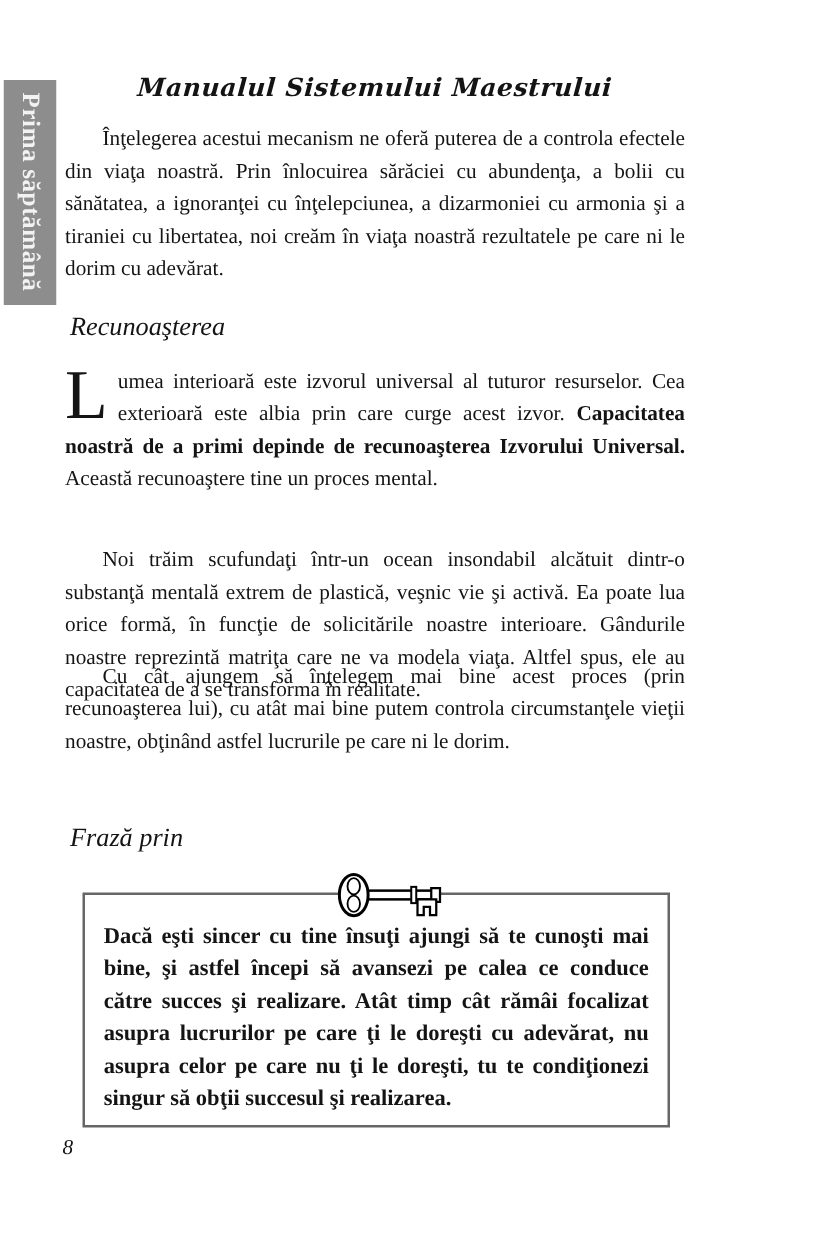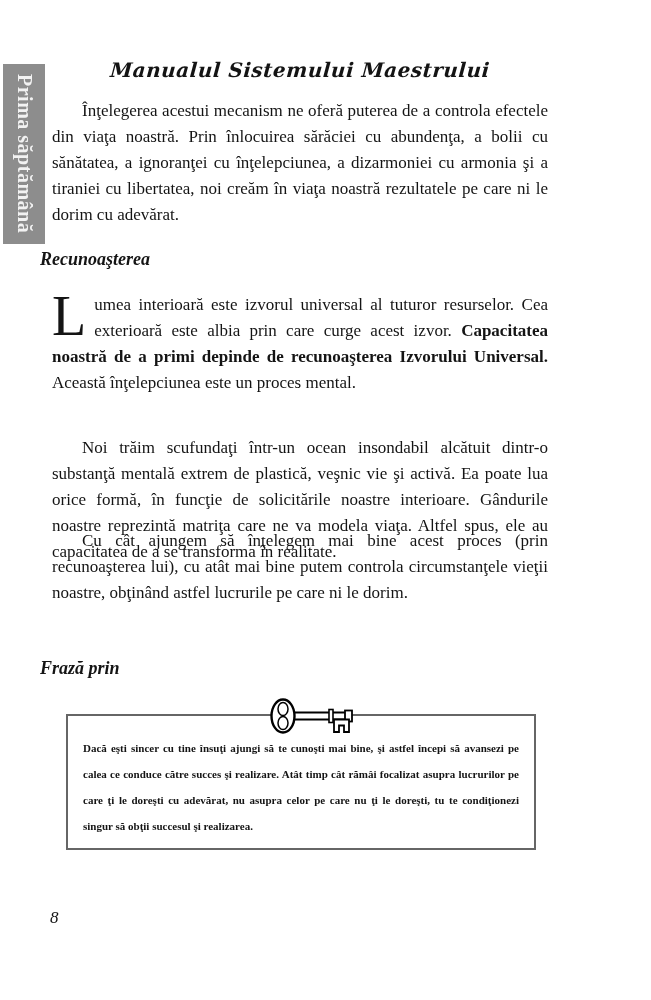--- a/index.html
+++ b/index.html
@@ -24,32 +24,32 @@
     text-align:center; font-style:italic; font-weight:bold; font-size:20px;
     font-family:"DejaVu Serif", serif; letter-spacing:0.5px;
     transform:skewX(-4deg);
   }
   .bodytext {
     position:absolute; left:52px; width:496px;
     font-size:17px; line-height:26px; text-align:justify; margin:0;font-family:Liberation Serif, serif;
   }
   .indent { text-indent:30px; }
   .heading {
-    position:absolute; left:40px; margin:0;
-    font-style:italic; font-weight:bold; font-size:18px;
+    position:absolute; left:56px; margin:0;
+    font-style:italic; font-weight:normal; font-size:21px;
     font-family:"Liberation Serif", serif;
   }
   .dropcap {
     float:left; font-size:56px; line-height:42px;
     padding:3px 8px 0 0; font-weight:normal;
   }
   .keybox {
     position:absolute; left:66px; top:714px; width:470px; box-sizing:border-box;
     border:2px solid #666; padding:19px 15px 9px 15px;
-    font-weight:bold; font-size:11px; line-height:26px; text-align:justify;
+    font-weight:bold; font-size:18px; line-height:26px; text-align:justify;
   }
   .key-icon {
     position:absolute; top:0; left:calc(50% + 12px);
     transform:translate(-50%, -50%); line-height:0;
   }
   .pagenum {
     position:absolute; left:50px; top:908px;
     font-style:italic; font-size:17px;
   }
 </style>
@@ -61,21 +61,21 @@
   <div class="side-tab">
     <span>Prima săptămână</span>
   </div>
 
   <div class="running-head">Manualul Sistemului Maestrului</div>
 
   <p class="bodytext indent" style="top:98px;">Înţelegerea acestui mecanism ne oferă puterea de a controla efectele din viaţa noastră. Prin înlocuirea sărăciei cu abundenţa, a bolii cu sănătatea, a ignoranţei cu înţelepciunea, a dizarmoniei cu armonia şi a tiraniei cu libertatea, noi creăm în viaţa noastră rezultatele pe care ni le dorim cu adevărat.</p>
 
   <h2 class="heading" style="top:249px;">Recunoaşterea</h2>
 
-  <p class="bodytext" style="top:292px;"><span class="dropcap">L</span><span>umea interioară este izvorul universal al tuturor resurselor. Cea exterioară este albia prin care curge acest izvor. </span><b>Capacitatea noastră de a primi depinde de recunoaşterea Izvorului Universal.</b><span> Această înţelepciunea este un proces mental.</span></p>
+  <p class="bodytext" style="top:292px;"><span class="dropcap">L</span><span>umea interioară este izvorul universal al tuturor resurselor. Cea exterioară este albia prin care curge acest izvor. </span><b>Capacitatea noastră de a primi depinde de recunoaşterea Izvorului Universal.</b><span> Această recunoaştere tine un proces mental.</span></p>
 
   <p class="bodytext indent" style="top:402px;margin-top:33px;">Noi trăim scufundaţi într-un ocean insondabil alcătuit dintr-o substanţă mentală extrem de plastică, veşnic vie şi activă. Ea poate lua orice formă, în funcţie de solicitările noastre interioare. Gândurile noastre reprezintă matriţa care ne va modela viaţa. Altfel spus, ele au capacitatea de a se transforma în realitate.</p>
 
   <p class="bodytext indent" style="top:528px;">Cu cât ajungem să înţelegem mai bine acest proces (prin recunoaşterea lui), cu atât mai bine putem controla circumstanţele vieţii noastre, obţinând astfel lucrurile pe care ni le dorim.</p>
 
   <h2 class="heading" style="top:658px;">Frază prin</h2>
 
   <div class="keybox">
     <span class="key-icon">
       <svg width="86" height="40" viewBox="0 0 86 40" xmlns="http://www.w3.org/2000/svg">

